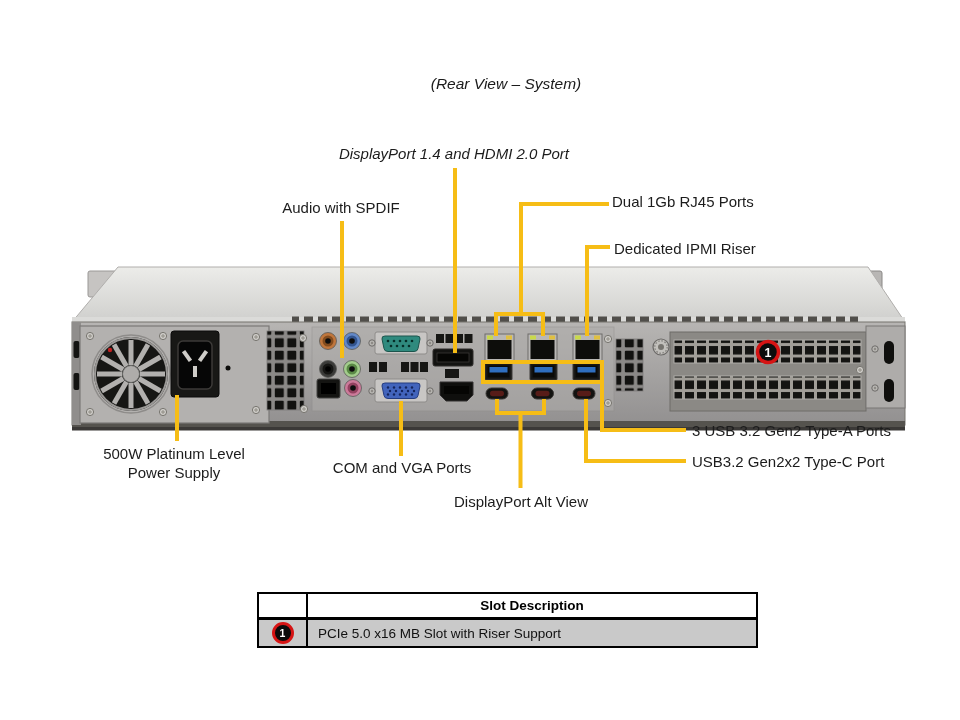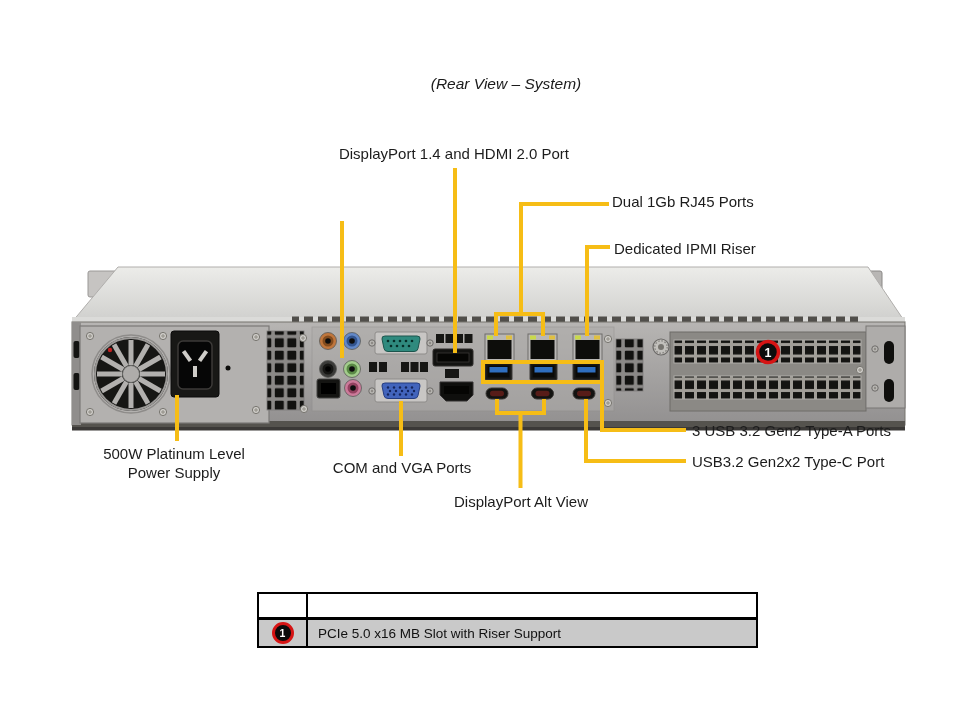--- a/index.html
+++ b/index.html
@@ -3,21 +3,21 @@
 <meta charset="utf-8">
 <style>
   html,body{margin:0;padding:0;background:#ffffff;}
   .stage{position:relative;width:960px;height:720px;background:#ffffff;overflow:hidden;
          font-family:"Liberation Sans","DejaVu Sans",sans-serif;color:#1d1d1f;margin-left:24px;}
   .stage svg{position:absolute;left:0;top:0;}
   .fig-title{position:absolute;left:332px;top:75px;width:300px;text-align:center;
              font-style:italic;font-size:15.5px;color:#1b1b1b;}
   .callout-label{position:absolute;font-size:15px;line-height:19px;color:#1c1c1c;white-space:nowrap;}
   .lab-center{text-align:center;white-space:normal;}
-  .lbl-displayport{left:285px;top:144px;width:290px;}
+  .lbl-displayport{left:285px;top:144px;width:290px;font-style:italic;}
   .lbl-audio{left:227px;top:198px;width:180px;}
   .lbl-rj45{left:588px;top:192px;}
   .lbl-ipmi{left:590px;top:239px;}
   .lbl-psu{left:55px;top:444px;width:190px;}
   .lbl-comvga{left:288px;top:458px;width:180px;}
   .lbl-usbcdp{left:382px;top:492px;width:230px;}
   .lbl-usba{left:668px;top:421px;text-align:right;}
   .lbl-usbc2x2{left:668px;top:452px;}
 
   
@@ -322,36 +322,38 @@
       <path d="M153 395 V441"></path>
       <path d="M377 401 V456"></path>
       <rect x="459" y="362" width="119" height="20"></rect>
       <path d="M578 380 V430 H662"></path>
       <path d="M473 399 V413 H520 V399 M496.5 413 V488"></path>
       <path d="M562 399 V461 H662"></path>
     </g>
   </svg>
 
   <div class="callout-label lab-center lbl-displayport">DisplayPort 1.4 and HDMI 2.0 Port</div>
+  <div class="callout-label lab-center lbl-audio">Audio with SPDIF</div>
   <div class="callout-label lbl-rj45">Dual 1Gb RJ45 Ports</div>
   <div class="callout-label lbl-ipmi">Dedicated IPMI Riser</div>
   <div class="callout-label lab-center lbl-psu">
     <div>500W Platinum Level</div>
     <div>Power Supply</div>
   </div>
   <div class="callout-label lab-center lbl-comvga">COM and VGA Ports</div>
   <div class="callout-label lab-center lbl-usbcdp">
     <div>DisplayPort Alt View</div>
   </div>
   <div class="callout-label lbl-usba">3 USB 3.2 Gen2 Type-A Ports</div>
   <div class="callout-label lbl-usbc2x2">USB3.2 Gen2x2 Type-C Port</div>
 
   <div class="slot-table">
     <div class="st-row st-header">
       <div class="st-col1"></div>
+      <div class="st-col2 st-header-text">Slot Description</div>
     </div>
     <div class="st-row st-data">
       <div class="st-col1">
         <span class="badge">1</span>
       </div>
       <div class="st-col2 st-desc">PCIe 5.0 x16 MB Slot with Riser Support</div>
     </div>
   </div>
 
 </div>

